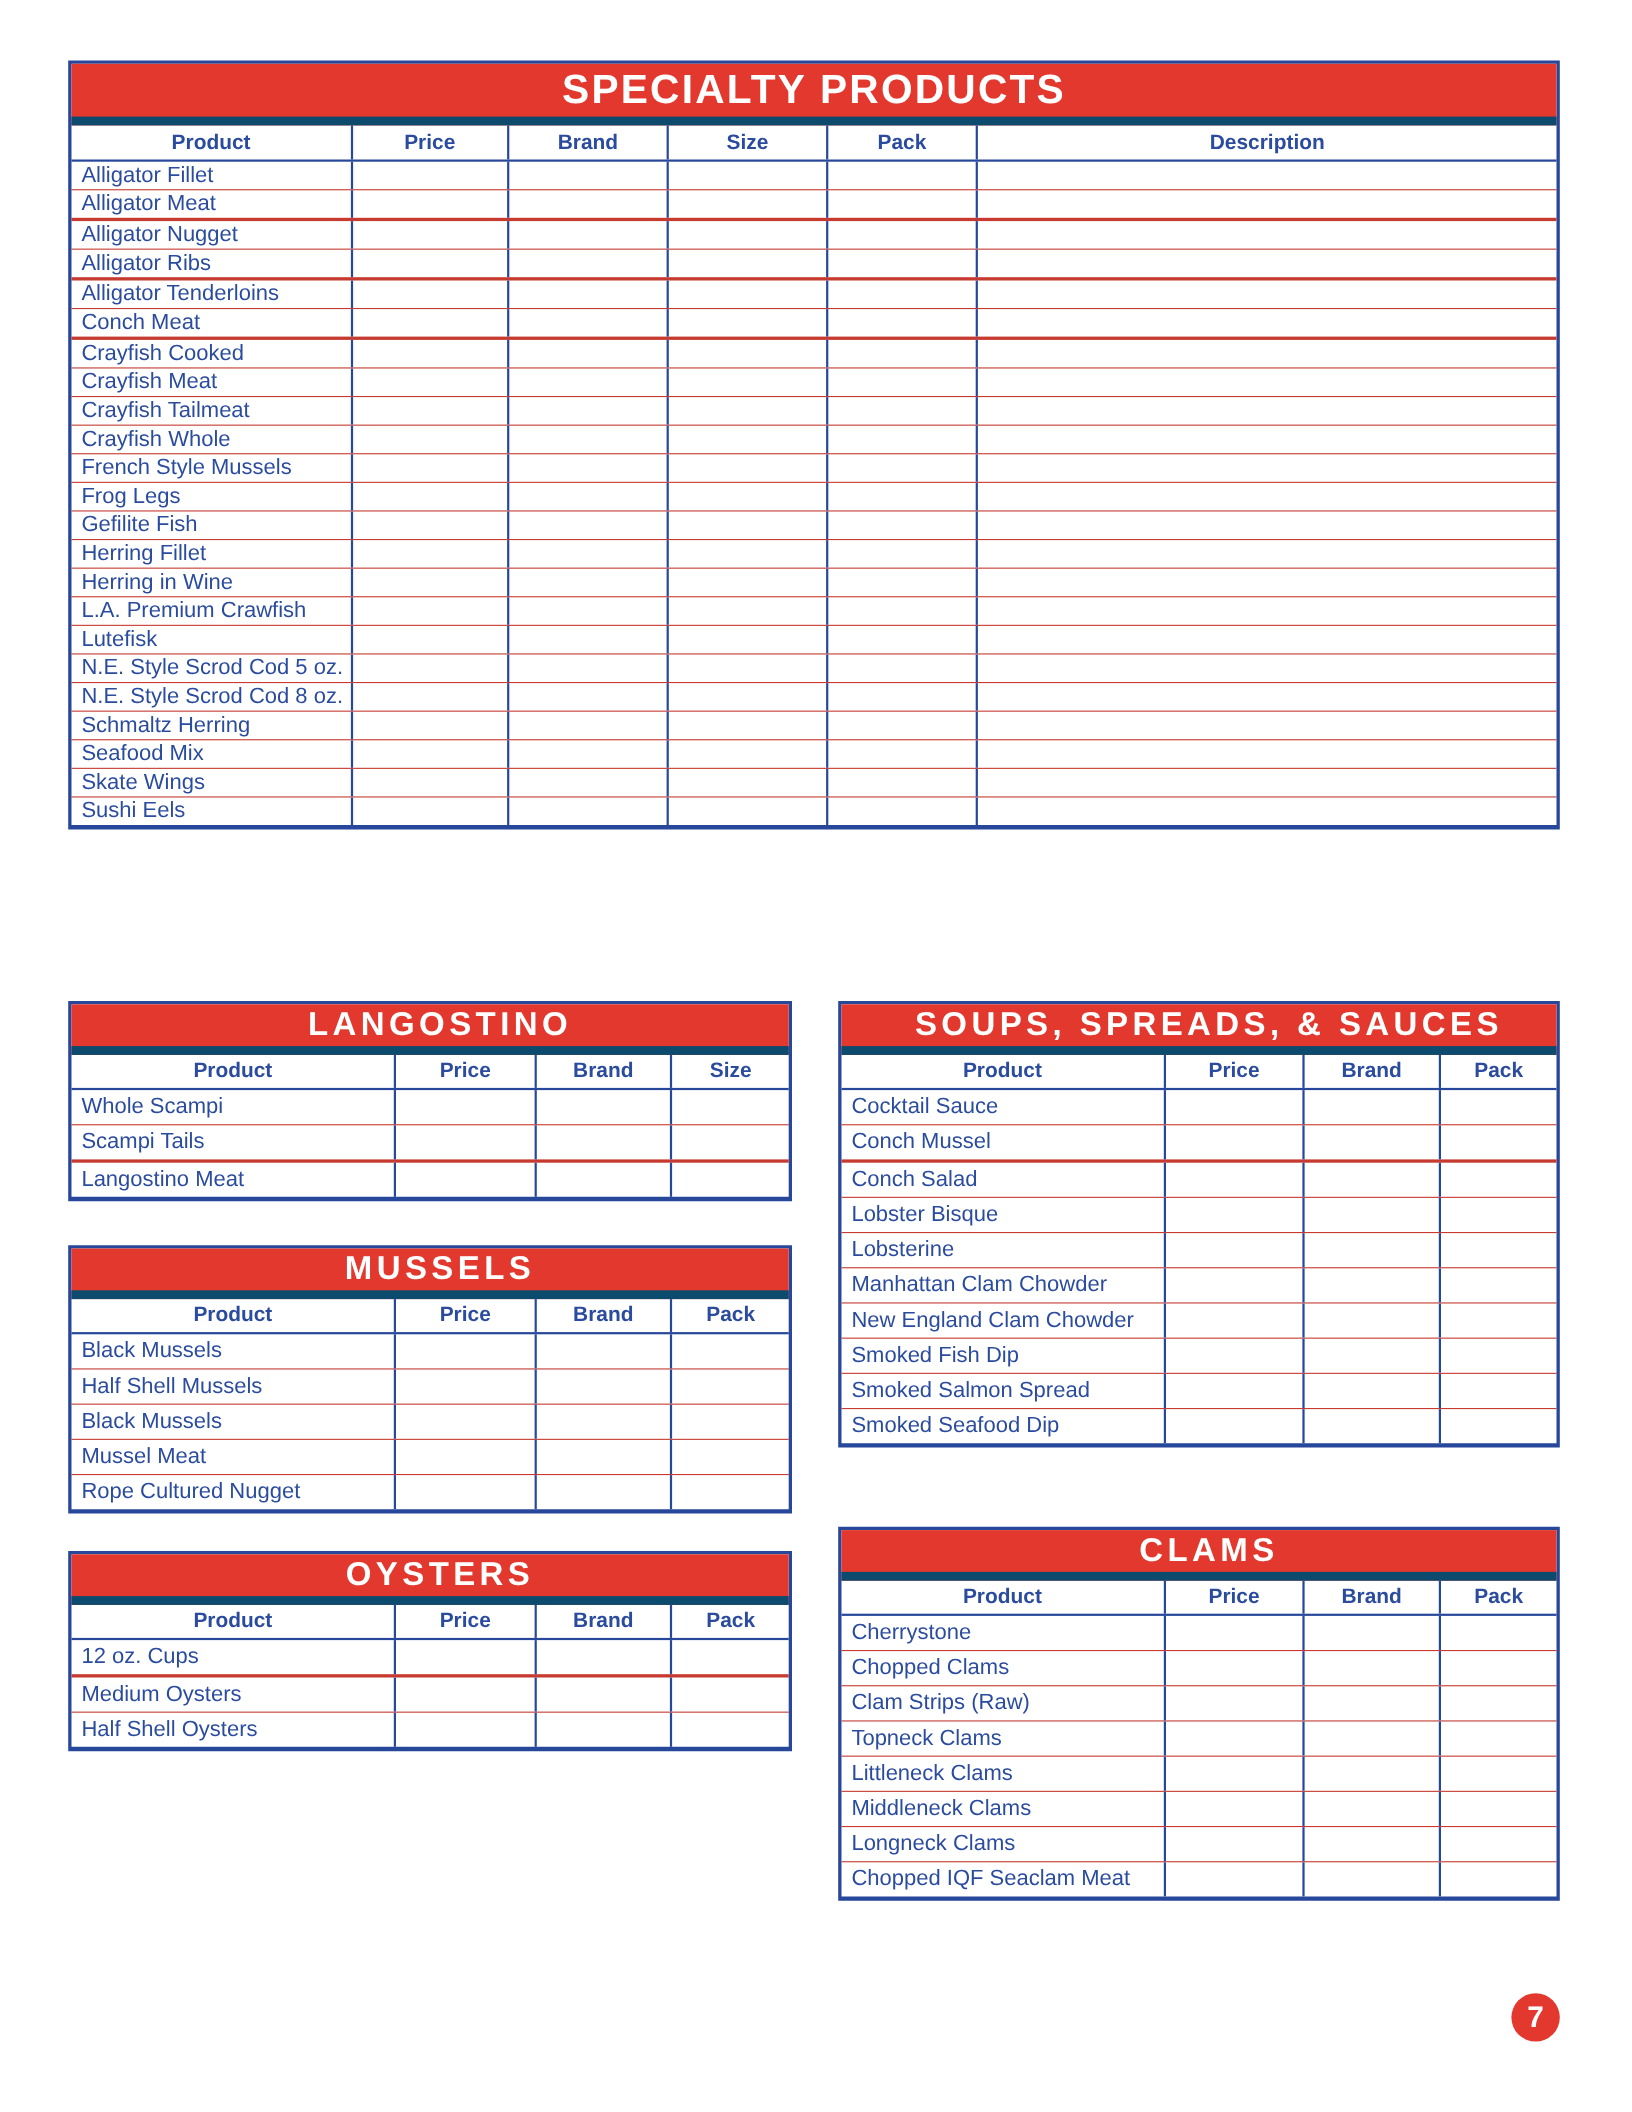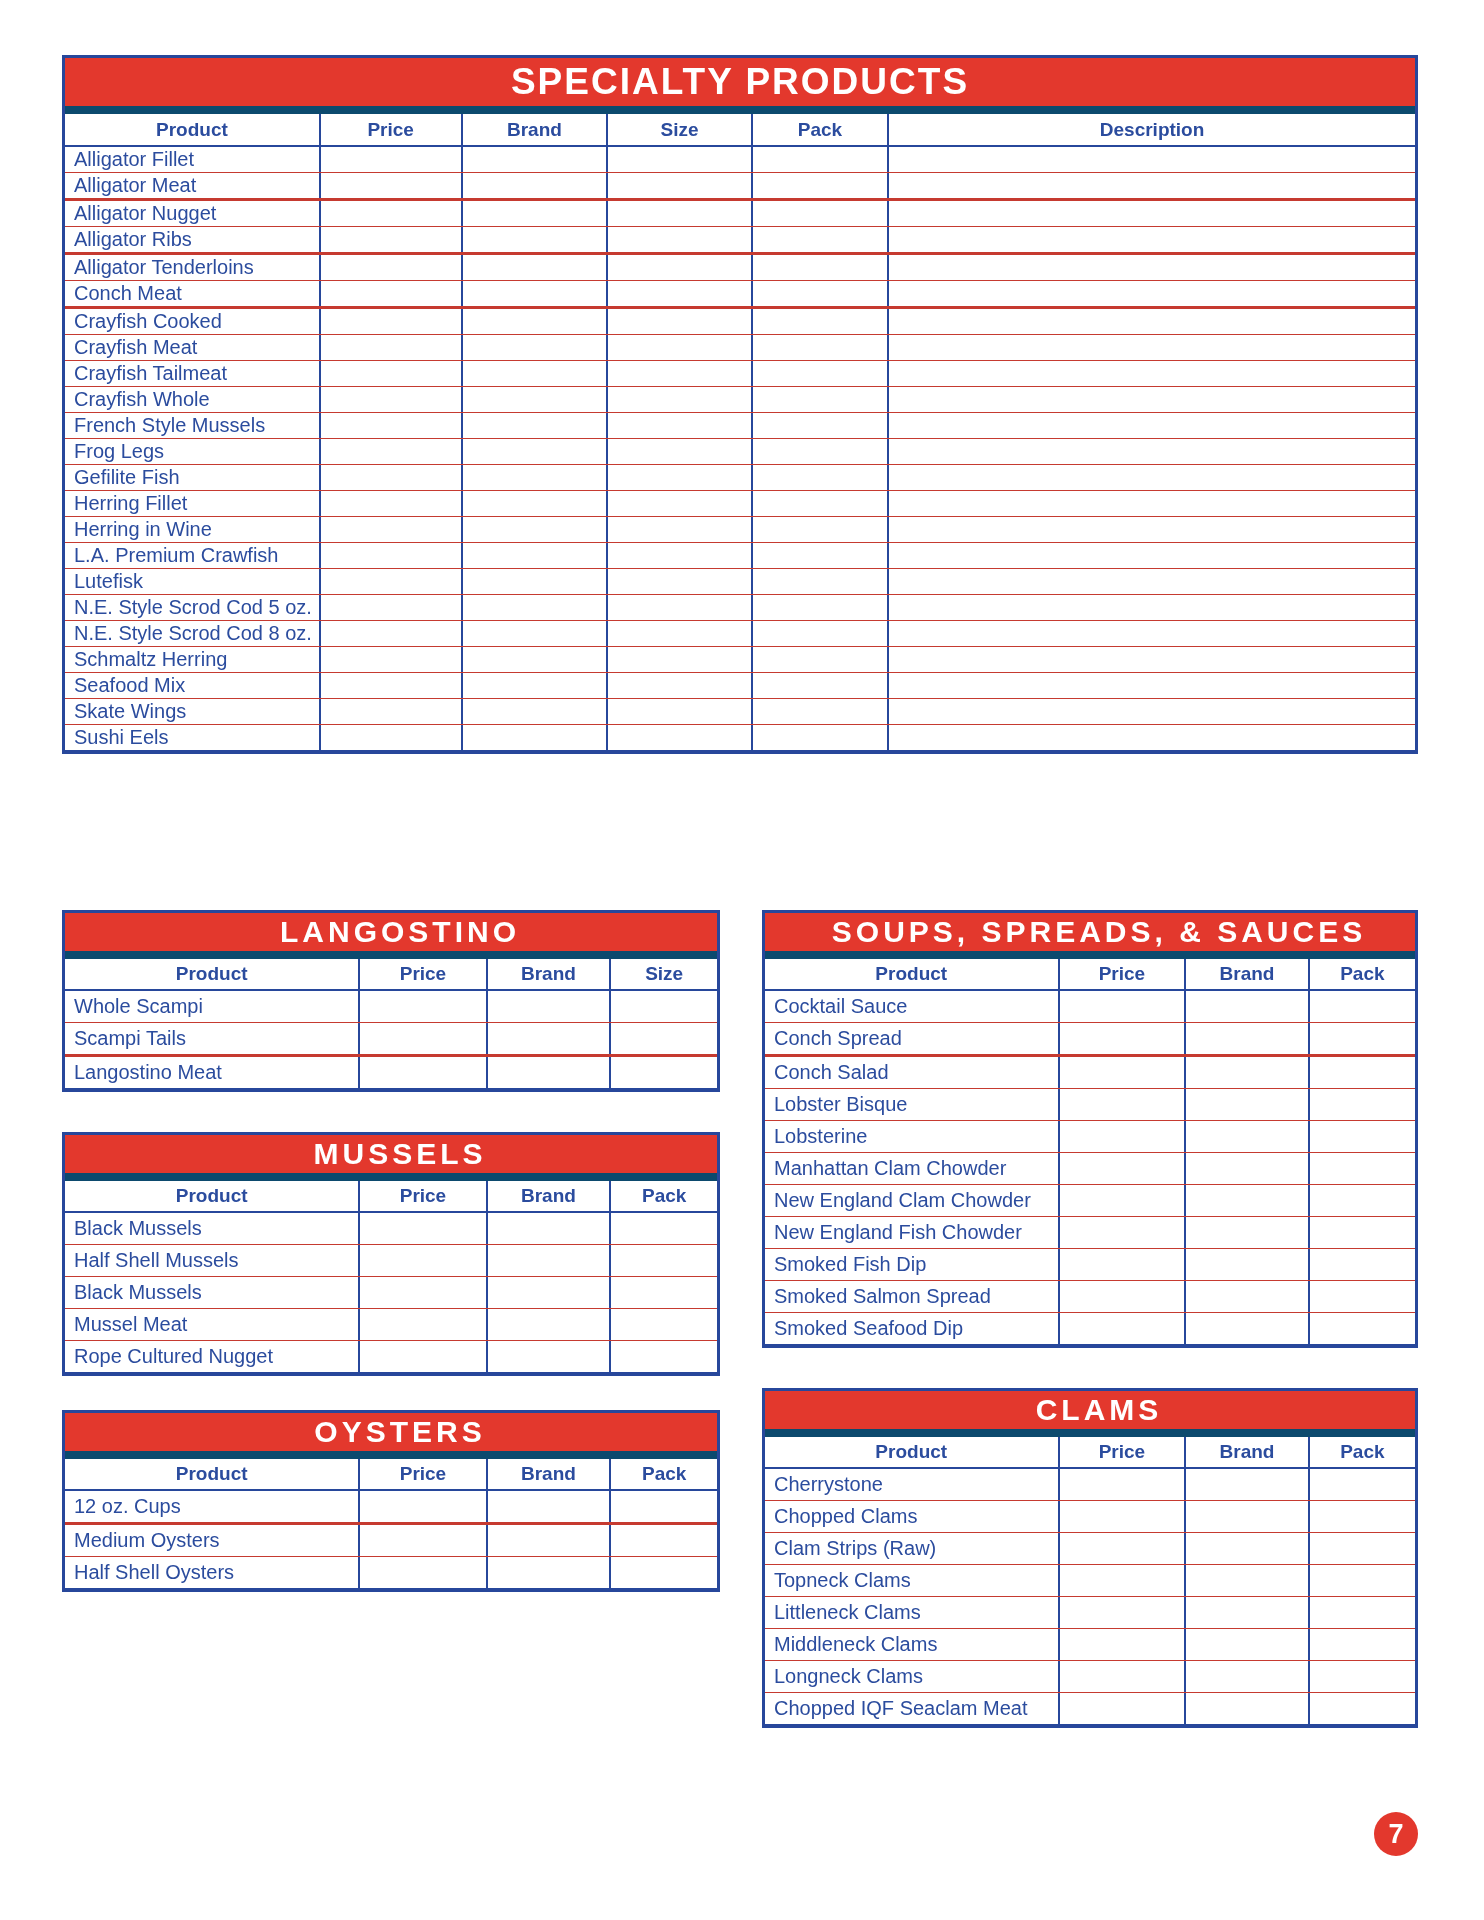--- a/index.html
+++ b/index.html
@@ -310,21 +310,21 @@
       <div class="cell c3">Pack</div>
     </div>
     <div>
       <div class="row">
         <div class="cell c0 prod">Cocktail Sauce</div>
         <div class="cell c1"></div>
         <div class="cell c2"></div>
         <div class="cell c3"></div>
       </div>
       <div class="row">
-        <div class="cell c0 prod">Conch Spread</div>
+        <div class="cell c0 prod">Conch Mussel</div>
         <div class="cell c1"></div>
         <div class="cell c2"></div>
         <div class="cell c3"></div>
       </div>
       <div class="row thick">
         <div class="cell c0 prod">Conch Salad</div>
         <div class="cell c1"></div>
         <div class="cell c2"></div>
         <div class="cell c3"></div>
       </div>
@@ -341,26 +341,20 @@
         <div class="cell c3"></div>
       </div>
       <div class="row">
         <div class="cell c0 prod">Manhattan Clam Chowder</div>
         <div class="cell c1"></div>
         <div class="cell c2"></div>
         <div class="cell c3"></div>
       </div>
       <div class="row">
         <div class="cell c0 prod">New England Clam Chowder</div>
-        <div class="cell c1"></div>
-        <div class="cell c2"></div>
-        <div class="cell c3"></div>
-      </div>
-      <div class="row">
-        <div class="cell c0 prod">New England Fish Chowder</div>
         <div class="cell c1"></div>
         <div class="cell c2"></div>
         <div class="cell c3"></div>
       </div>
       <div class="row">
         <div class="cell c0 prod">Smoked Fish Dip</div>
         <div class="cell c1"></div>
         <div class="cell c2"></div>
         <div class="cell c3"></div>
       </div>

